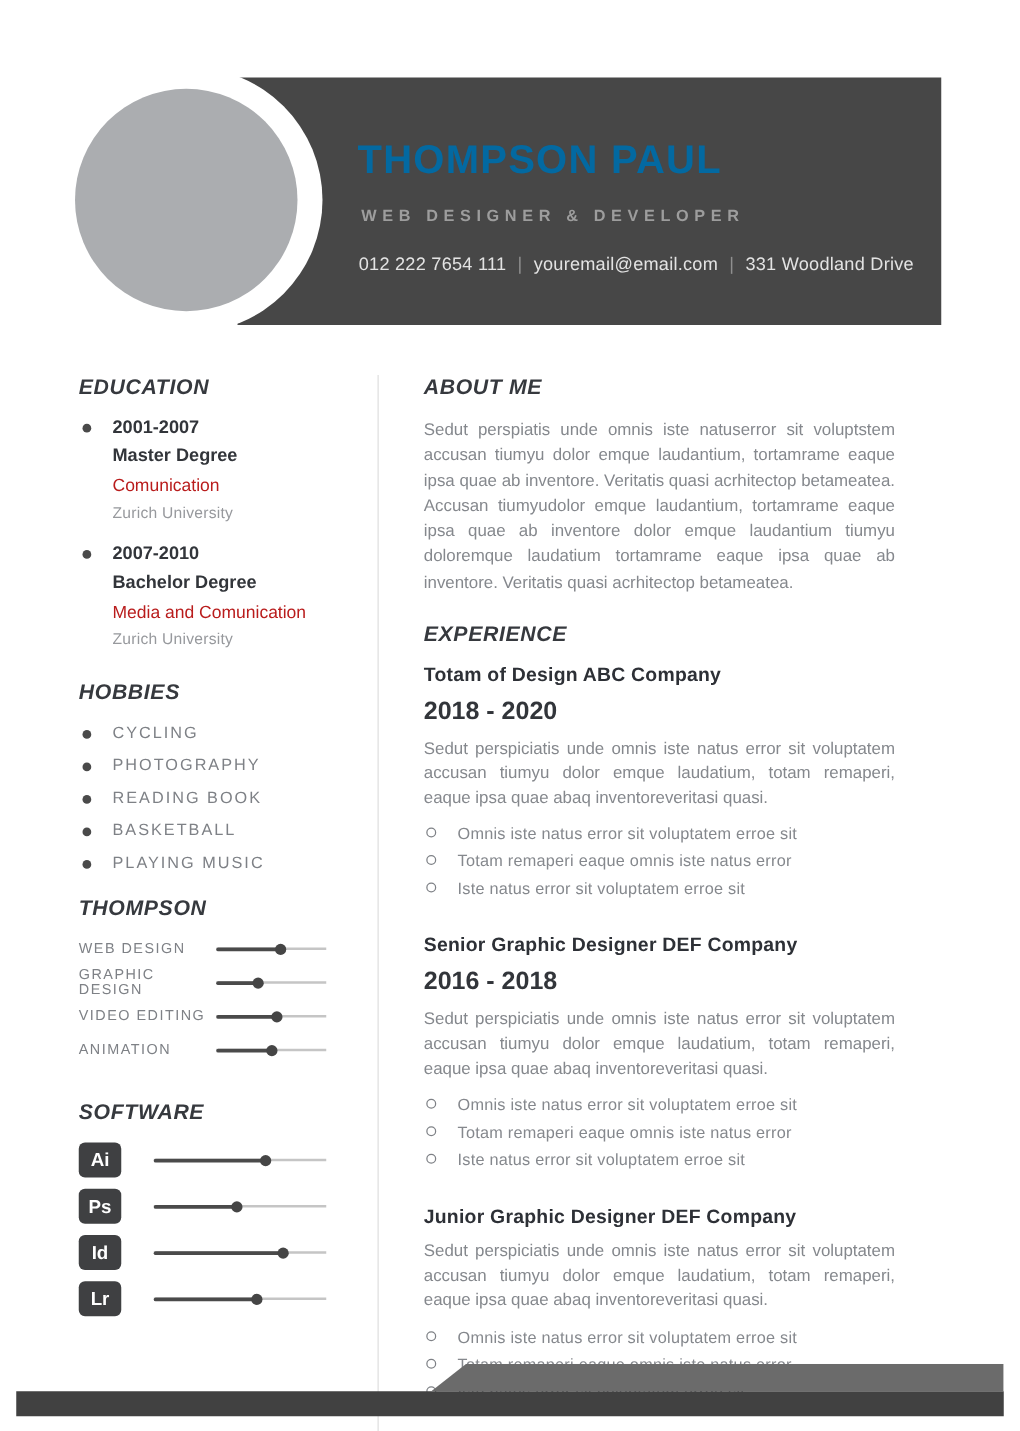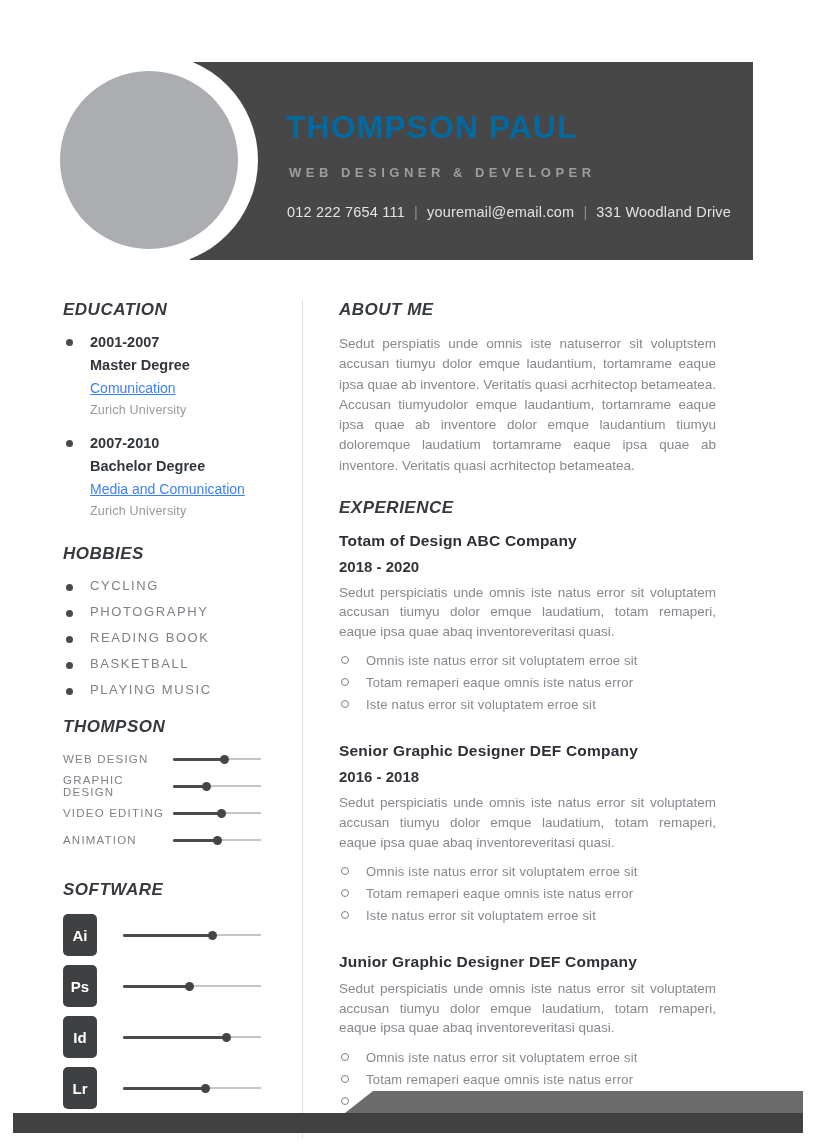--- a/index.html
+++ b/index.html
@@ -22,50 +22,50 @@
   .content { position:absolute; left:63px; top:300px; width:690px; display:flex; }
   .col-left { width:240px; min-height:771px; border-right:1px solid #e0e0e0; padding-right:20px; }
   .col-right { width:413px; padding-left:36px; }
 
   .sec-h { font-style:italic; font-weight:bold; font-size:17px; color:#36393e; letter-spacing:0.5px; margin-bottom:14px; }
 
   
   .edu-item { display:flex; margin-bottom:18px; }
   .dot { flex:0 0 auto; width:7px; height:7px; border-radius:50%; background:#4a4a4a; margin:5px 17px 0 3px; }
   .edu-years, .edu-degree { font-weight:bold; font-size:14.5px; color:#32353a; margin-bottom:7px; }
-  .edu-field { font-size:14px; color:#3b82f6; margin-bottom:7px;text-decoration:underline; }
+  .edu-field { font-size:14px; color:#b91c1c; margin-bottom:7px; }
   .edu-school { font-size:12.5px; color:#97999d; letter-spacing:0.2px; }
 
   
   .hobbies { margin-top:26px; }
   .hobby-row { display:flex; align-items:center; margin-bottom:11px; }
   .hobby-row .dot { margin-top:3px; }
   .hobby-label { font-size:13px; color:#7e8186; letter-spacing:1.6px; }
 
   
   .knowledge { margin-top:20px; }
   .skill-row { display:flex; align-items:center; height:16px; margin-bottom:11px; }
   .skill-label { width:110px; font-size:11.5px; color:#7e8186; letter-spacing:1.2px; }
   .slider { position:relative; width:88px; height:9px; }
   .slider .track { position:absolute; top:3.5px; left:0; right:0; height:2px; background:#c5c5c5; }
   .slider .fill { position:absolute; top:3px; left:0; height:3px; width:var(--pct,50%); background:#4a4a4a; border-radius:2px; }
   .slider .handle { position:absolute; top:0; left:calc(var(--pct,50%) - 4.5px); width:9px; height:9px; border-radius:50%; background:#454545; }
 
   
   .software { margin-top:32px; }
   .sw-row { display:flex; align-items:center; margin-bottom:9px; }
-  .sw-badge { width:34px; height:42px; background:#3f4042; border-radius:5px; color:#ffffff; font-weight:bold; font-size:15px; display:flex; align-items:center; justify-content:center; }
+  .sw-badge { width:34px; height:28px; background:#3f4042; border-radius:5px; color:#ffffff; font-weight:bold; font-size:15px; display:flex; align-items:center; justify-content:center; }
   .sw-row .slider { width:138px; margin-left:26px; }
 
   
   .about-text { font-size:13.5px; line-height:1.5; color:#85888d; text-align:justify; margin-top:9px; }
   .experience { margin-top:22px; }
   .job { margin-bottom:30px; }
   .job-title { font-weight:bold; font-size:15.5px; color:#2d3036; letter-spacing:0.2px; margin-bottom:8px; }
-  .job-period { font-weight:bold; font-size:15px; color:#32353a; margin-bottom:8px; }
+  .job-period { font-weight:bold; font-size:20px; color:#32353a; margin-bottom:8px; }
   .job-summary { font-size:13.5px; line-height:1.45; color:#85888d; text-align:justify; margin-bottom:12px; }
   .bullet-row { display:flex; align-items:flex-start; margin-bottom:7px; }
   .ring { flex:0 0 auto; width:8px; height:8px; border:1.5px solid #7e8186; border-radius:50%; margin:3px 17px 0 2px; }
   .bullet-text { font-size:13px; color:#85888d; letter-spacing:0.2px; }
 
   
   .footer-light { position:absolute; left:345px; top:1091px; width:458px; height:22px; background:#6b6b6b;
     clip-path:polygon(28px 0, 100% 0, 100% 100%, 0 100%); }
   .footer-dark { position:absolute; left:13px; top:1113px; width:790px; height:20px; background:#414141; }
 </style>

